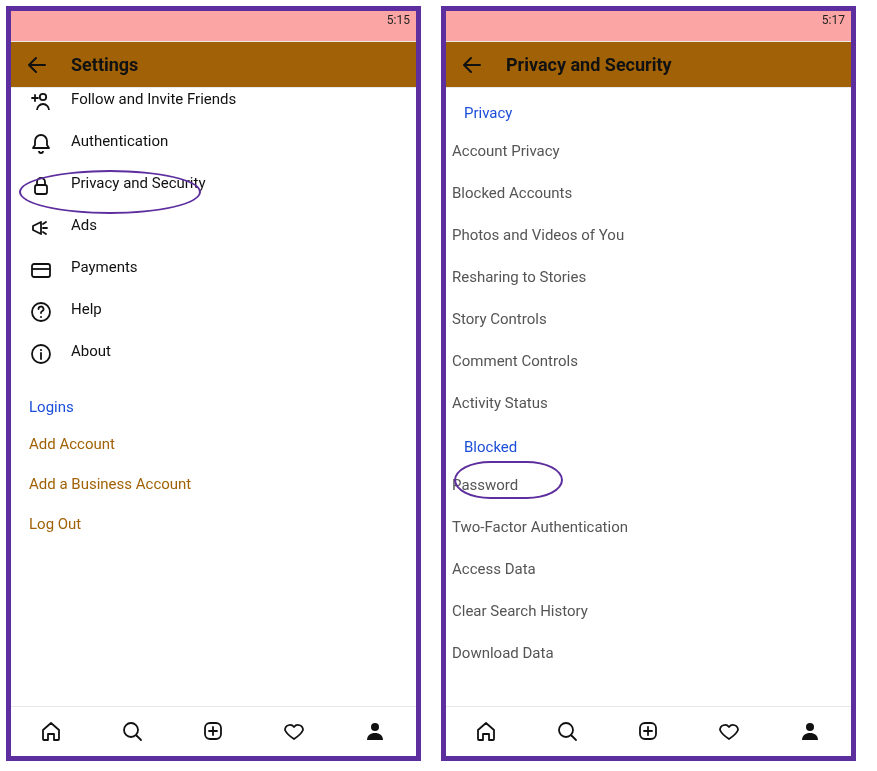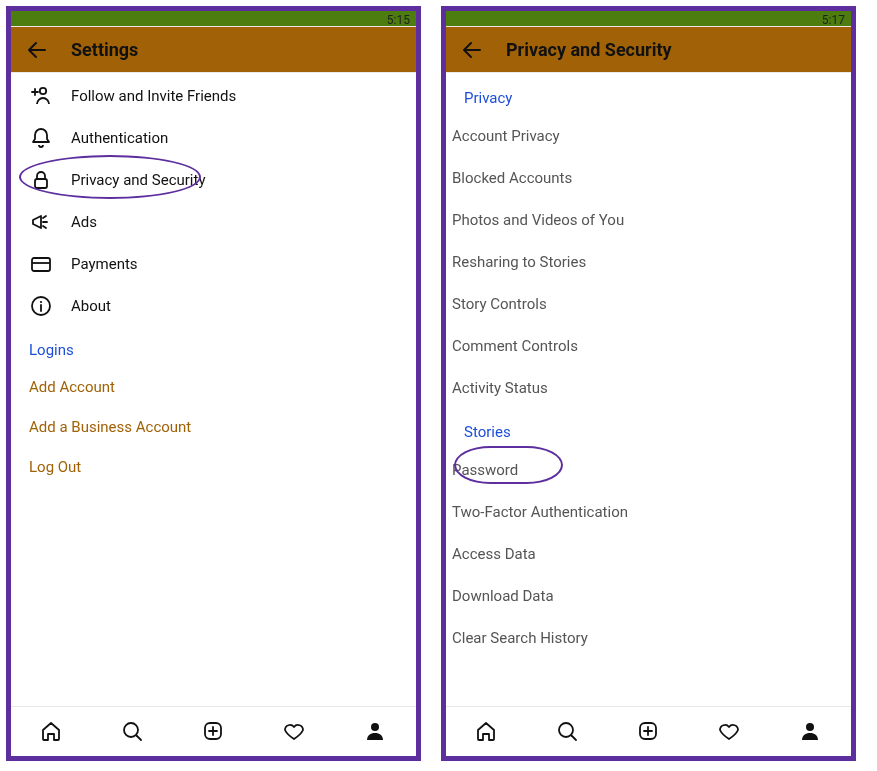--- a/index.html
+++ b/index.html
@@ -1,25 +1,25 @@
 <!DOCTYPE html>
 <html><head>
   <meta charset="utf-8">
   <style>
     * { margin:0; padding:0; box-sizing:border-box; }
     body { background:#fff; font-family:-apple-system,BlinkMacSystemFont,"Segoe UI",Roboto,Helvetica,Arial,sans-serif; padding:6px; }
     .stage { display:flex; gap:20px; }
     .phone { width:415px; height:755px; border:5px solid #5D2E9E; background:#fff; display:flex; flex-direction:column; position:relative; }
-    .statusbar { height:16px; background:#4d7c0f; border-bottom:1px solid #eaeaea; position:relative; }
+    .statusbar { height:31px; background:#fca5a5; border-bottom:1px solid #eaeaea; position:relative; }
     .statusbar-time { position:absolute; right:6px; top:2px; font-size:12px; color:#222; }
     .header { display:flex; align-items:center; height:46px; padding:0 14px; border-bottom:1px solid #eaeaea; background:#a16207; }
     .header-title { font-size:18px; font-weight:700; color:#111; margin-left:22px; }
     .back-btn { width:24px; height:24px; display:flex; align-items:center; justify-content:center; background:none; border:none; cursor:pointer; padding:0; }
     .content { flex:1; overflow:hidden; padding:2px 0; }
-    .item { display:flex; align-items:center; height:42px; padding:0 18px; cursor:pointer; }
+    .item { display:flex; height:42px; padding:0 18px; cursor:pointer; }
     .item .icon { width:24px; height:24px; display:flex; align-items:center; justify-content:center; margin-right:18px; flex-shrink:0; }
     .item .label { font-size:15px; color:#111; }
     .section-head { font-size:15px; font-weight:400; color:#1d4ed8; padding:14px 18px 8px; }
     .link-item { height:40px; display:flex; align-items:center; padding:0 18px; cursor:pointer; }
     .link-item .label { font-size:15px; color:#a16207; }
     .plain-item { height:42px; display:flex; align-items:center; padding:0 6px; cursor:pointer; }
     .plain-item .label { font-size:15px; color:#555; }
     .circled1 { position:relative; }
     .circled1::after { content:""; position:absolute; left:8px; top:-4px; width:178px; height:40px; border:2.5px solid #5D2E9E; border-radius:50%/50%; pointer-events:none; }
     .circled2 { position:relative; }
@@ -145,20 +145,28 @@
         <span class="icon">
             <svg width="24" height="24">
               <use href="#ic-card"></use>
             </svg>
           </span>
         <span class="label">Payments</span>
       </div>
       <div class="item">
         <span class="icon">
             <svg width="24" height="24">
+              <use href="#ic-help"></use>
+            </svg>
+          </span>
+        <span class="label">Help</span>
+      </div>
+      <div class="item">
+        <span class="icon">
+            <svg width="24" height="24">
               <use href="#ic-info"></use>
             </svg>
           </span>
         <span class="label">About</span>
       </div>
 
       <div class="section-head">Logins</div>
       <div class="link-item">
           <span class="label">Add Account</span>
         </div>
@@ -228,36 +236,36 @@
       <div class="plain-item">
           <span class="label">Story Controls</span>
         </div>
       <div class="plain-item">
           <span class="label">Comment Controls</span>
         </div>
       <div class="plain-item">
           <span class="label">Activity Status</span>
         </div>
 
-      <div class="section-head">Stories</div>
+      <div class="section-head">Blocked</div>
       <div class="plain-item circled2">
           <span class="label">Password</span>
         </div>
       <div class="plain-item">
           <span class="label">Two-Factor Authentication</span>
         </div>
       <div class="plain-item">
           <span class="label">Access Data</span>
         </div>
       <div class="plain-item">
+          <span class="label">Clear Search History</span>
+        </div>
+      <div class="plain-item">
           <span class="label">Download Data</span>
         </div>
-      <div class="plain-item">
-          <span class="label">Clear Search History</span>
-        </div>
     </div>
 
     <div class="navbar">
       <button class="nav-btn">
           <svg width="26" height="26">
             <use href="#ic-home"></use>
           </svg>
         </button>
       <button class="nav-btn">
           <svg width="26" height="26">

